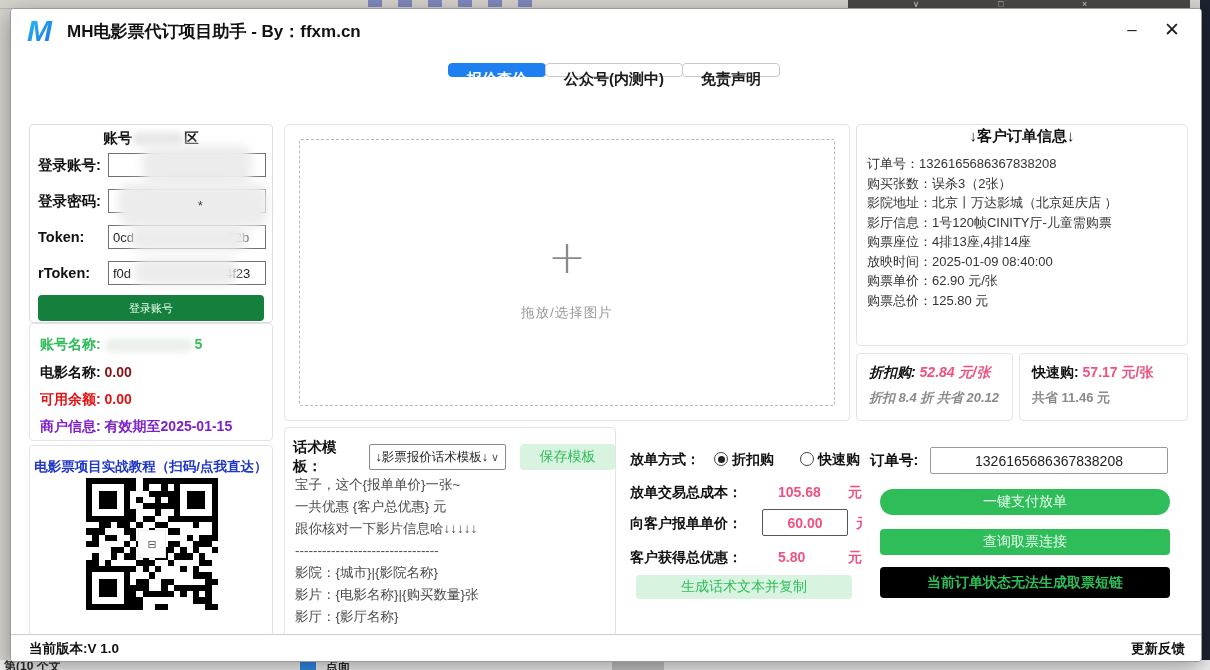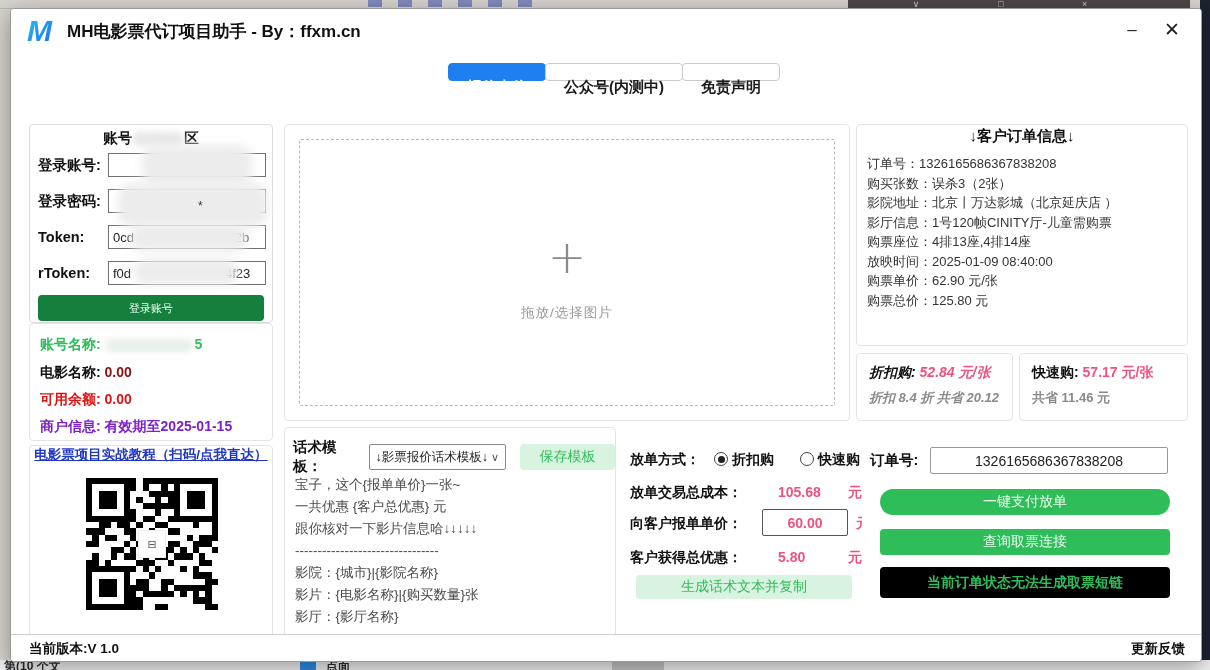--- a/index.html
+++ b/index.html
@@ -24,21 +24,21 @@
   
   .titlebar { position:absolute; left:0; top:0; width:100%; height:46px; background:#fff; }
   .logo { position:absolute; left:16px; top:8px; width:30px; height:28px; font-weight:bold; font-size:30px; line-height:28px; background:linear-gradient(135deg,#27c0f5,#1a66e8); -webkit-background-clip:text; background-clip:text; color:transparent; font-style:italic; }
   .app-title { position:absolute; left:56px; top:11px; font-size:17px; font-weight:bold; color:#111; }
   .win-btn { position:absolute; top:6px; width:34px; height:30px; text-align:center; line-height:30px; font-size:17px; color:#222; cursor:pointer; }
   .btn-min { right:52px; }
   .btn-close { right:12px; font-size:19px; }
 
   
   .tabs { position:absolute; left:437px; top:54px; display:flex; }
-  .tab { height:14px; line-height:29px; padding:8px 18px; border:1px solid #c9c9c9; background:#fff; font-size:15px; font-weight:bold; color:#1a1a1a; cursor:pointer; border-radius:4px; margin-right:-1px; }
+  .tab { height:14px; line-height:29px; padding:0 18px; border:1px solid #c9c9c9; background:#fff; font-size:15px; font-weight:bold; color:#1a1a1a; cursor:pointer; border-radius:4px; margin-right:-1px; }
   .tab.active { background:#1e80f0; border-color:#1e80f0; color:#fff; border-radius:4px; }
 
   
   .panel { position:absolute; background:#fff; border:1px solid #e4e4e8; border-radius:4px; }
 
   
   .p-login { left:18px; top:115px; width:244px; height:199px; border-color:#dcdce2; }
   .login-header { text-align:center; font-size:14.5px; font-weight:bold; color:#111; margin-top:4px; position:relative; }
   .login-row { position:absolute; left:8px; display:flex; align-items:center; }
   .login-label { width:70px; font-size:14.5px; font-weight:bold; color:#111; }
@@ -52,21 +52,21 @@
   .censor-star { position:absolute; left:168px; top:74px; font-size:12px; color:#333; z-index:5; }
 
   
   .p-account { left:18px; top:314px; width:244px; height:118px; }
   .acc-row { position:absolute; left:10px; font-size:14px; font-weight:bold; white-space:nowrap; }
   .a1{top:12px; color:#2ebd59;} .a2{top:40px; color:#111;} .a2 .val{color:#8b1111;} .a3{top:67px; color:#e11212;} .a4{top:94px; color:#7d20c9;}
   .acc-blob { display:inline-block; width:88px; height:13px; background:#e9efe9; border-radius:7px; filter:blur(3px); vertical-align:middle; margin-right:2px; }
 
   
   .p-tutorial { left:18px; top:436px; width:244px; height:192px; }
-  .tut-link { text-align:center; font-size:13.5px; font-weight:bold; color:#1f36c7; margin-top:0; cursor:pointer; white-space:nowrap;text-decoration:underline; }
+  .tut-link { text-align:center; font-size:13.5px; font-weight:bold; color:#1f36c7; margin-top:12px; cursor:pointer; white-space:nowrap; }
   .qr { position:absolute; left:56px; top:32px; width:132px; height:132px; display:grid; grid-template-columns:repeat(21,1fr); grid-template-rows:repeat(21,1fr); background:#fff; }
   .qr div.on { background:#000; }
   .qr-center { position:absolute; left:52px; top:52px; width:28px; height:28px; background:#fff; border:1px solid #eee; font-size:11px; color:#555; text-align:center; line-height:27px; }
 
   
   .p-drop { left:273px; top:115px; width:566px; height:297px; }
   .drop-inner { position:absolute; left:14px; top:14px; right:14px; bottom:14px; border:1px dashed #b9b9b9; border-radius:2px; }
   .drop-plus { position:absolute; left:50%; top:44%; transform:translate(-50%,-50%); font-size:46px; font-weight:200; color:#8a8a8a; font-family:"DejaVu Sans",sans-serif; }
   .drop-hint { position:absolute; left:50%; top:62%; transform:translateX(-50%); font-size:13.5px; color:#9a9a9a; letter-spacing:1px; }
 

